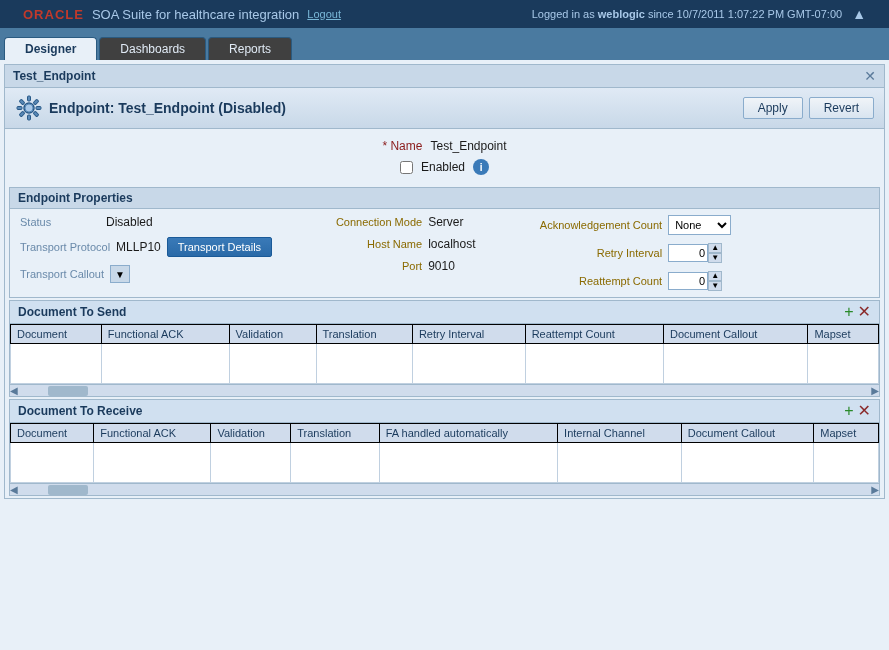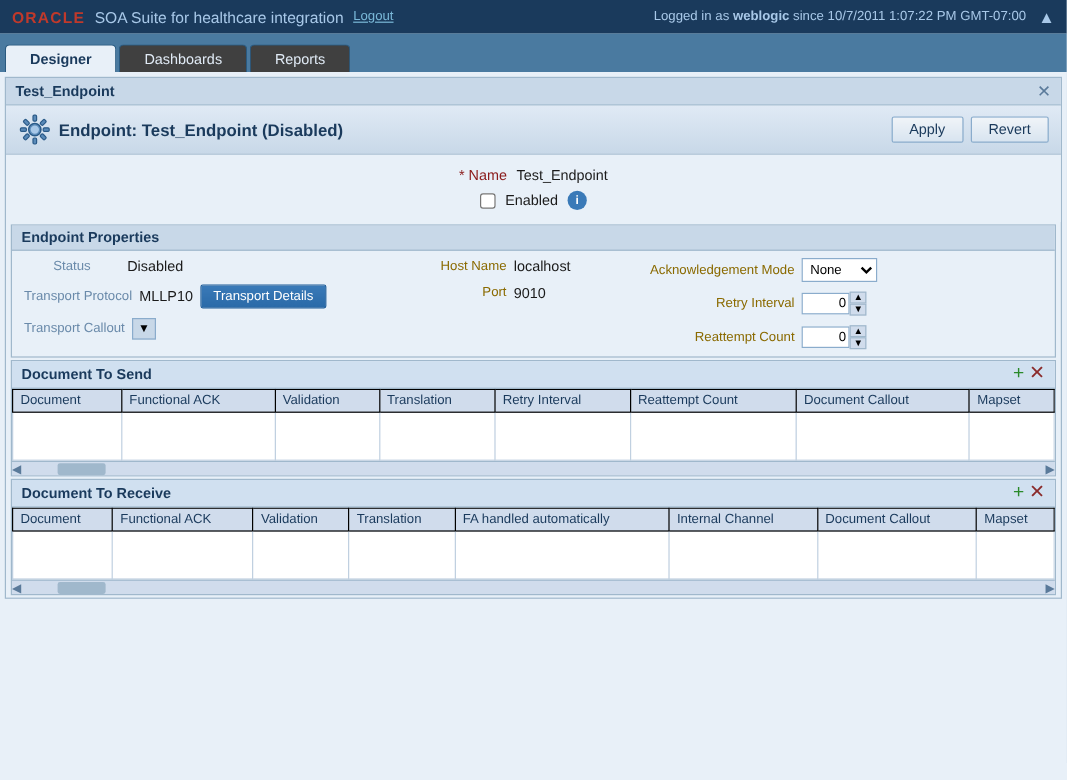--- a/index.html
+++ b/index.html
@@ -1,19 +1,19 @@
 <!DOCTYPE html>
 <html><head>
   <meta charset="utf-8">
   <style>
     * { box-sizing: border-box; margin: 0; padding: 0; }
     body { font-family: Arial, sans-serif; font-size: 12px; background: #d6e4f0; width: 889px; height: 650px; overflow: hidden; }
 
     
-    .header { background: #1a3a5c; height: 28px; display: flex; align-items: center; padding: 0 10px; justify-content: space-between; }
+    .header { background: #1a3a5c; height: 28px; display: flex; align-items: center; padding: 0 23px; justify-content: space-between; }
     .header-left { display: flex; align-items: center; gap: 8px; }
     .oracle-logo { color: #c0392b; font-weight: bold; font-size: 13px; letter-spacing: 1px; }
     .oracle-logo span { color: #c0392b; }
     .header-title { color: #a8c8e8; font-size: 13px; }
     .header-right { color: #a8c8e8; font-size: 11px; display: flex; align-items: center; gap: 10px; }
     .logout-link { color: #7ab8d8; text-decoration: underline; cursor: pointer; font-size: 11px; }
     .bold-text { font-weight: bold; }
     .scroll-btn { color: #a8c8e8; font-size: 14px; cursor: pointer; }
 
     
@@ -67,21 +67,21 @@
     .doc-table { width: 100%; border-collapse: collapse; font-size: 11px; }
     .doc-table th { background: #d0dcec; border: 1px solid #000000; padding: 3px 6px; text-align: left; color: #1a3a5c; font-weight: normal; white-space: nowrap; }
     .doc-table td { border: 1px solid #c0d0e0; padding: 2px 6px; background: white; }
     .doc-table-container { overflow-x: auto; max-height: 80px; }
     .scrollbar-area { height: 12px; background: #d0dcec; border-top: 1px solid #a0b8cc; display: flex; align-items: center; }
     .scrollbar-thumb { height: 10px; width: 40px; background: #a0b8cc; border-radius: 2px; margin: 1px 30px; }
 
     
     .props-inner { padding: 6px 10px; }
     .prop-item { display: flex; align-items: center; gap: 6px; }
-    .prop-item-label { color: #6a8aaa; font-size: 11px; min-width: 80px; text-align: center; }
+    .prop-item-label { color: #6a8aaa; font-size: 11px; min-width: 80px; text-align: left; }
     .prop-item-value { font-size: 12px; color: #1a1a1a; }
   </style>
 </head>
 <body>
 
 <div class="header">
   <div class="header-left">
     <span class="oracle-logo"><span>ORACLE</span></span>
     <span class="header-title">SOA Suite for healthcare integration</span>
     <span class="logout-link">Logout</span>
@@ -164,32 +164,36 @@
             <div class="prop-item">
               <span class="prop-item-label">Transport Callout</span>
               <div class="callout-dropdown">
                 <div class="callout-btn">▼</div>
               </div>
             </div>
           </div>
 
           <div style="display:flex; flex-direction:column; gap:8px; min-width:180px;">
             <div class="prop-item">
+              <span style="color:#8a6a00; font-size:11px; min-width:110px; text-align:right;">Connection Mode</span>
+              <span class="prop-item-value">Server</span>
+            </div>
+            <div class="prop-item">
               <span style="color:#8a6a00; font-size:11px; min-width:110px; text-align:right;">Host Name</span>
               <span class="prop-item-value">localhost</span>
             </div>
             <div class="prop-item">
               <span style="color:#8a6a00; font-size:11px; min-width:110px; text-align:right;">Port</span>
               <span class="prop-item-value">9010</span>
             </div>
           </div>
 
           <div style="display:flex; flex-direction:column; gap:8px; min-width:220px;">
             <div class="prop-item">
-              <span style="color:#8a6a00; font-size:11px; min-width:130px; text-align:right;">Acknowledgement Mode</span>
+              <span style="color:#8a6a00; font-size:11px; min-width:130px; text-align:right;">Acknowledgement Count</span>
               <select class="dropdown-select">
                 <option>None</option>
                 <option>Auto</option>
                 <option>Manual</option>
               </select>
             </div>
             <div class="prop-item">
               <span style="color:#8a6a00; font-size:11px; min-width:130px; text-align:right;">Retry Interval</span>
               <div class="spinner-group">
                 <input type="text" class="spinner-input" value="0" style="">

